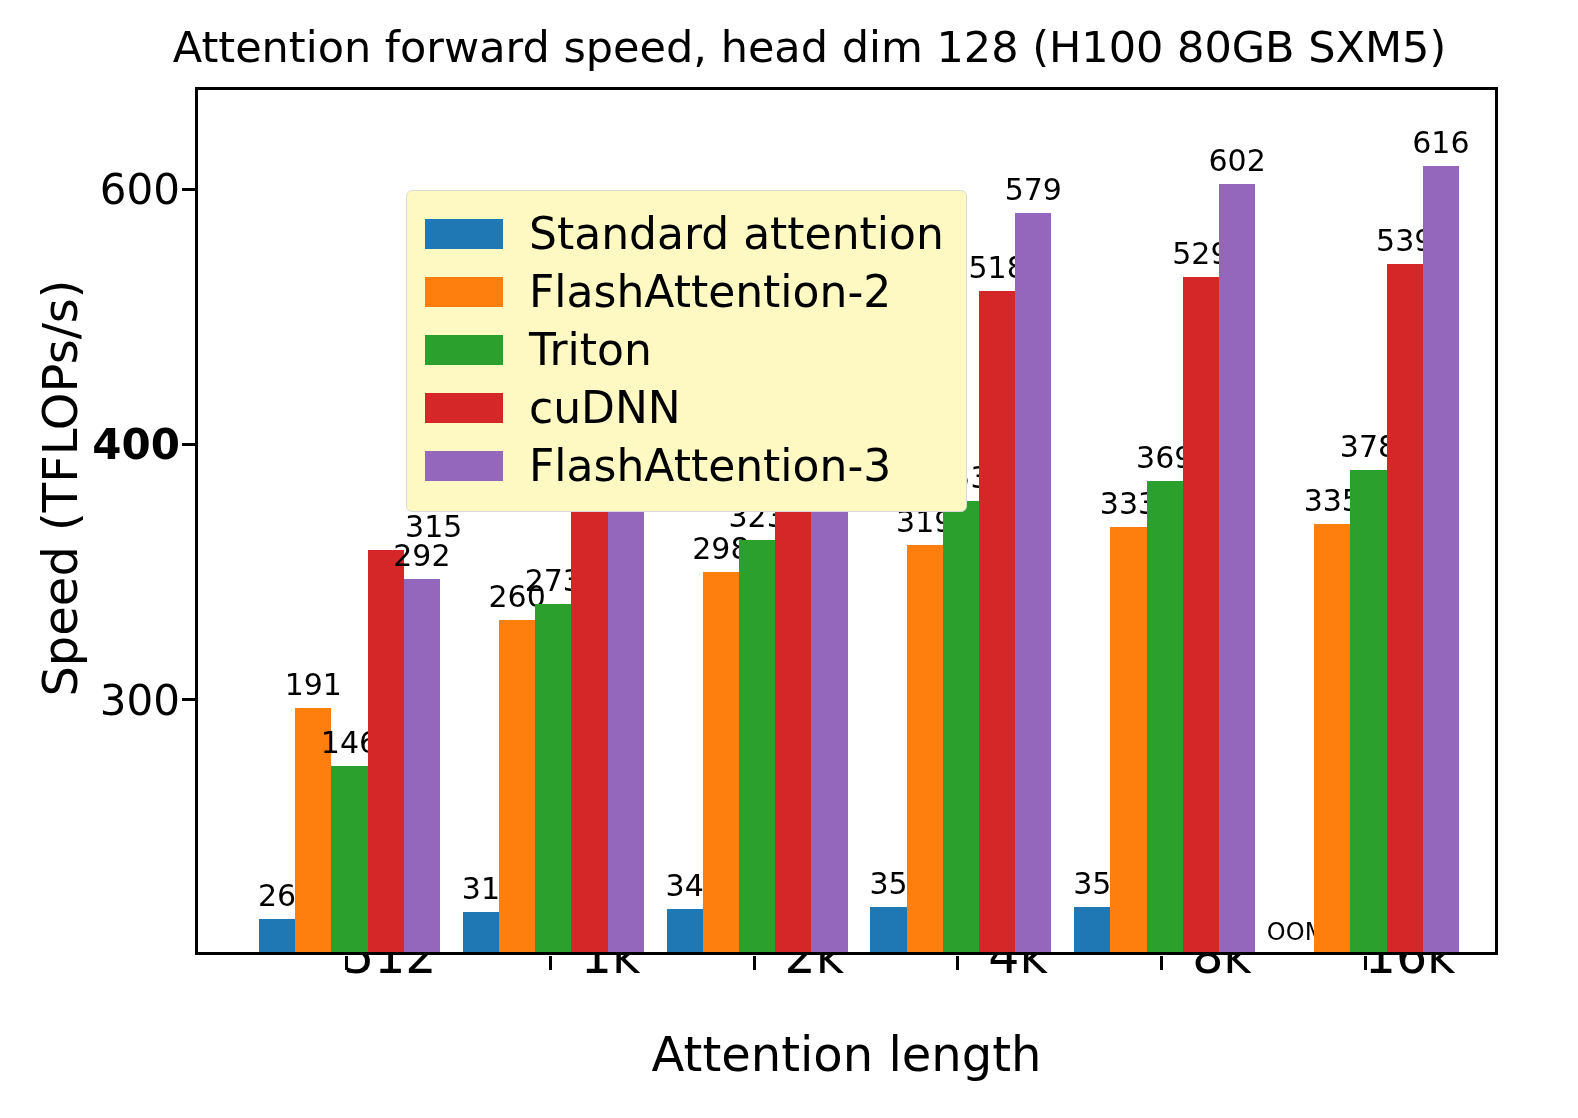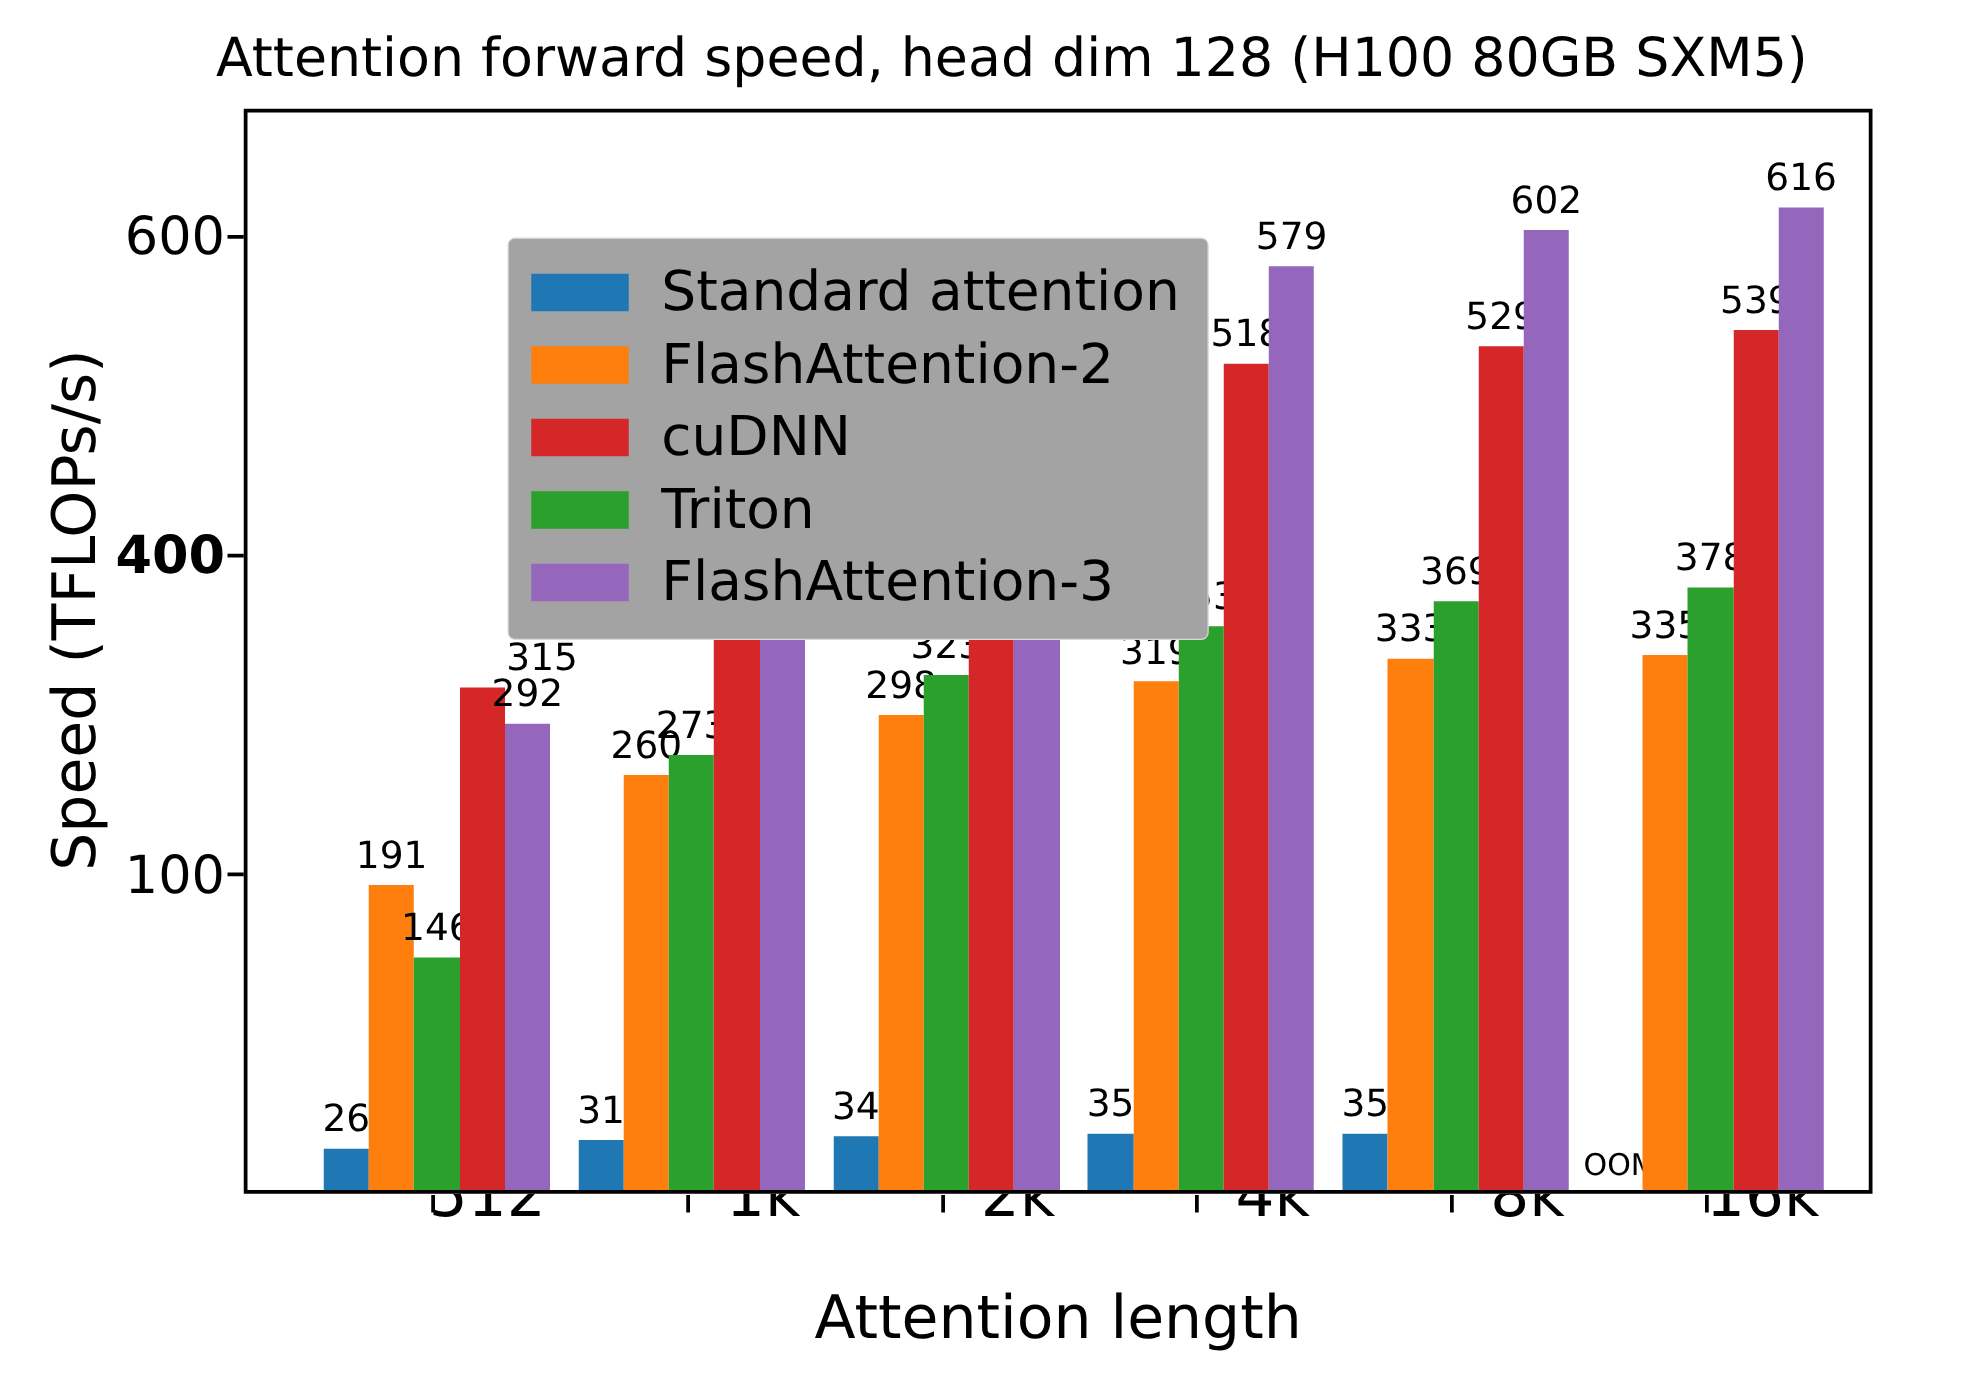--- a/index.html
+++ b/index.html
@@ -120,21 +120,21 @@
     color: #000;
     text-align: center;
     white-space: nowrap;
     transform: translateX(-50%);
   }
 
   
   #legend {
     position: absolute;
     left: 208px; top: 100px;
-    background: #a3a3a3;
+    background: #fef9c3;
     border: 1.6px solid #d9d9d9;
     border-radius: 6px;
     padding: 14px 22px 16px 18px;
   }
   .legend-row {
     display: flex;
     align-items: center;
     height: 58px;
   }
   .legend-swatch {
@@ -155,21 +155,21 @@
 <div id="root">
 
   <div id="chart-title">Attention forward speed, head dim 128 (H100 80GB SXM5)</div>
 
   <div id="ylabel">Speed (TFLOPs/s)</div>
 
   <div id="xlabel">Attention length</div>
 
   <div id="ytick-layer">
       <div class="ytick-mark" style="top: 698.206px;"></div>
-      <div class="ytick-label" style="top: 699.706px;">100</div>
+      <div class="ytick-label" style="top: 699.706px;">300</div>
       <div class="ytick-mark" style="top: 442.912px;"></div>
       <div class="ytick-label" style="top: 444.412px; font-weight: bold;">400</div>
       <div class="ytick-mark" style="top: 187.618px;"></div>
       <div class="ytick-label" style="top: 189.118px;">600</div>
     </div>
   <div id="xtick-layer">
       <div class="xtick-mark" style="left: 345px;"></div>
       <div class="xtick-label" style="left: 346.5px;">512</div>
       <div class="xtick-mark" style="left: 548.8px;"></div>
       <div class="xtick-label" style="left: 550.3px;">1k</div>
@@ -249,27 +249,27 @@
     <div id="legend">
         <div class="legend-row">
           <span class="legend-swatch" style="background: rgb(31, 119, 180);"></span>
           <span class="legend-text">Standard attention</span>
         </div>
         <div class="legend-row">
           <span class="legend-swatch" style="background: rgb(255, 127, 14);"></span>
           <span class="legend-text">FlashAttention-2</span>
         </div>
         <div class="legend-row">
+          <span class="legend-swatch" style="background: rgb(44, 160, 44);"></span>
+          <span class="legend-text">Triton</span>
+        </div>
+        <div class="legend-row">
           <span class="legend-swatch" style="background: rgb(214, 39, 40);"></span>
           <span class="legend-text">cuDNN</span>
         </div>
         <div class="legend-row">
-          <span class="legend-swatch" style="background: rgb(44, 160, 44);"></span>
-          <span class="legend-text">Triton</span>
-        </div>
-        <div class="legend-row">
           <span class="legend-swatch" style="background: rgb(148, 103, 189);"></span>
           <span class="legend-text">FlashAttention-3</span>
         </div>
       </div>
   </div>
 
 </div>
 
 </body></html>

